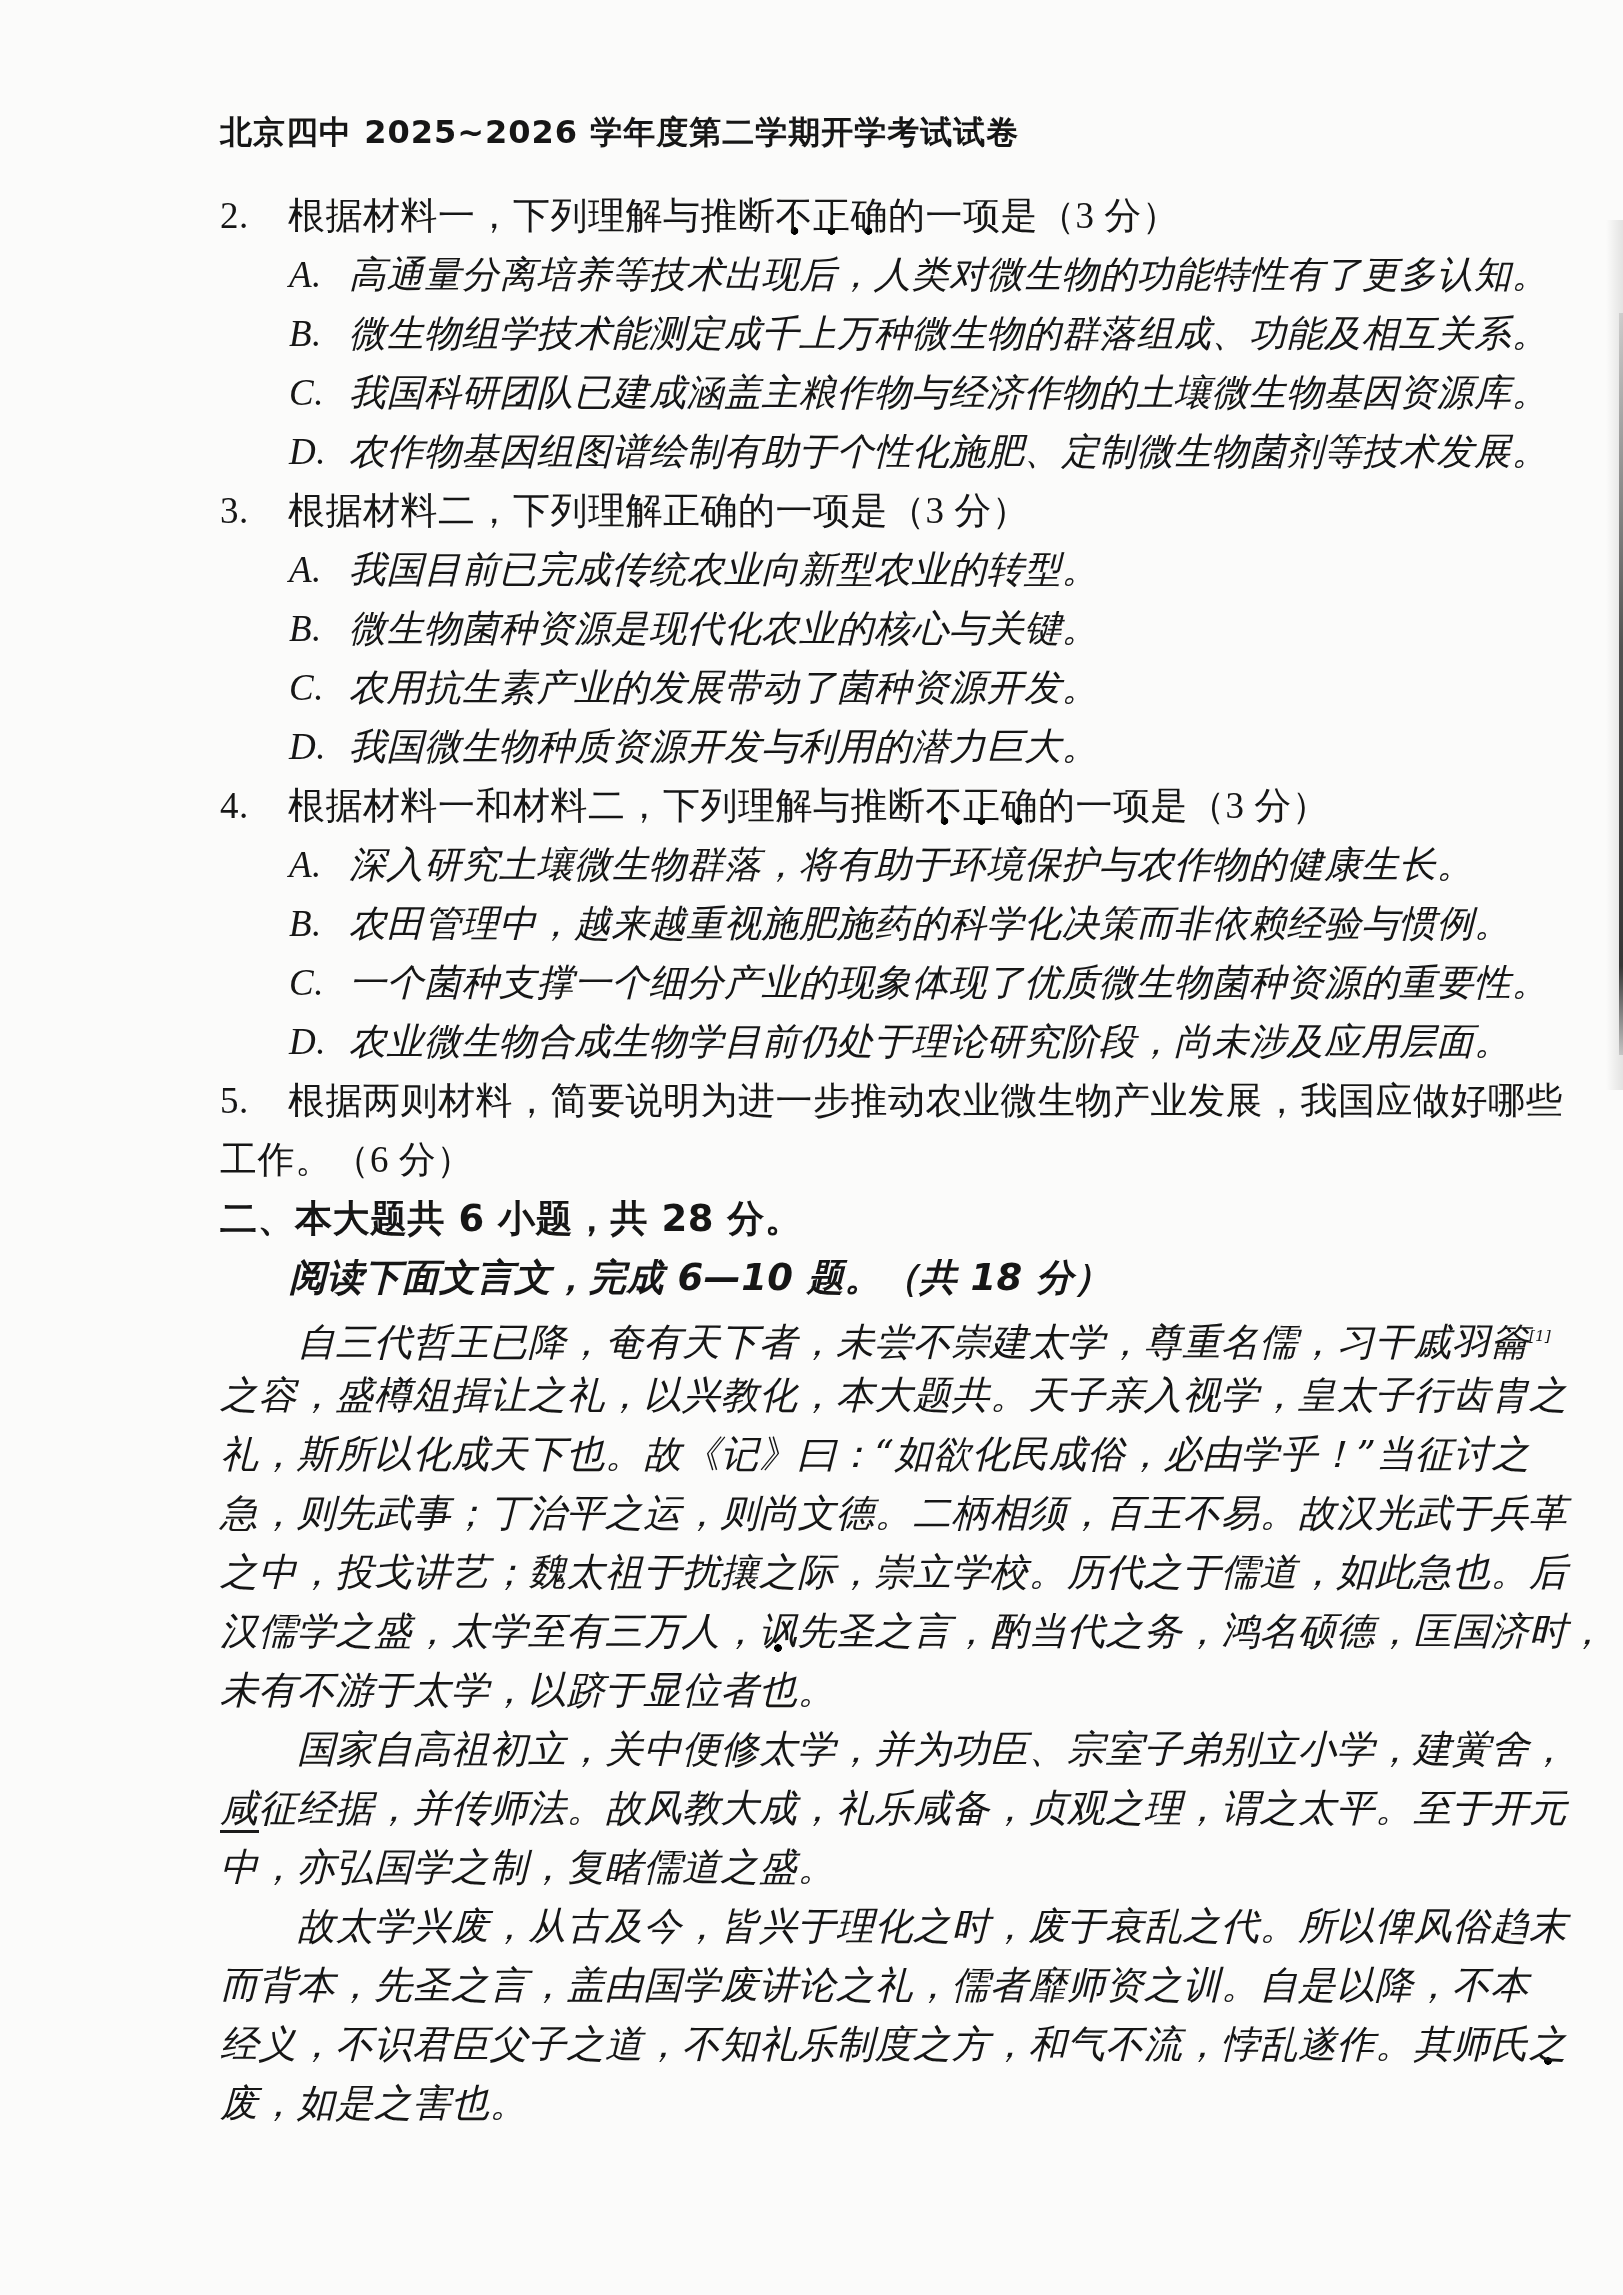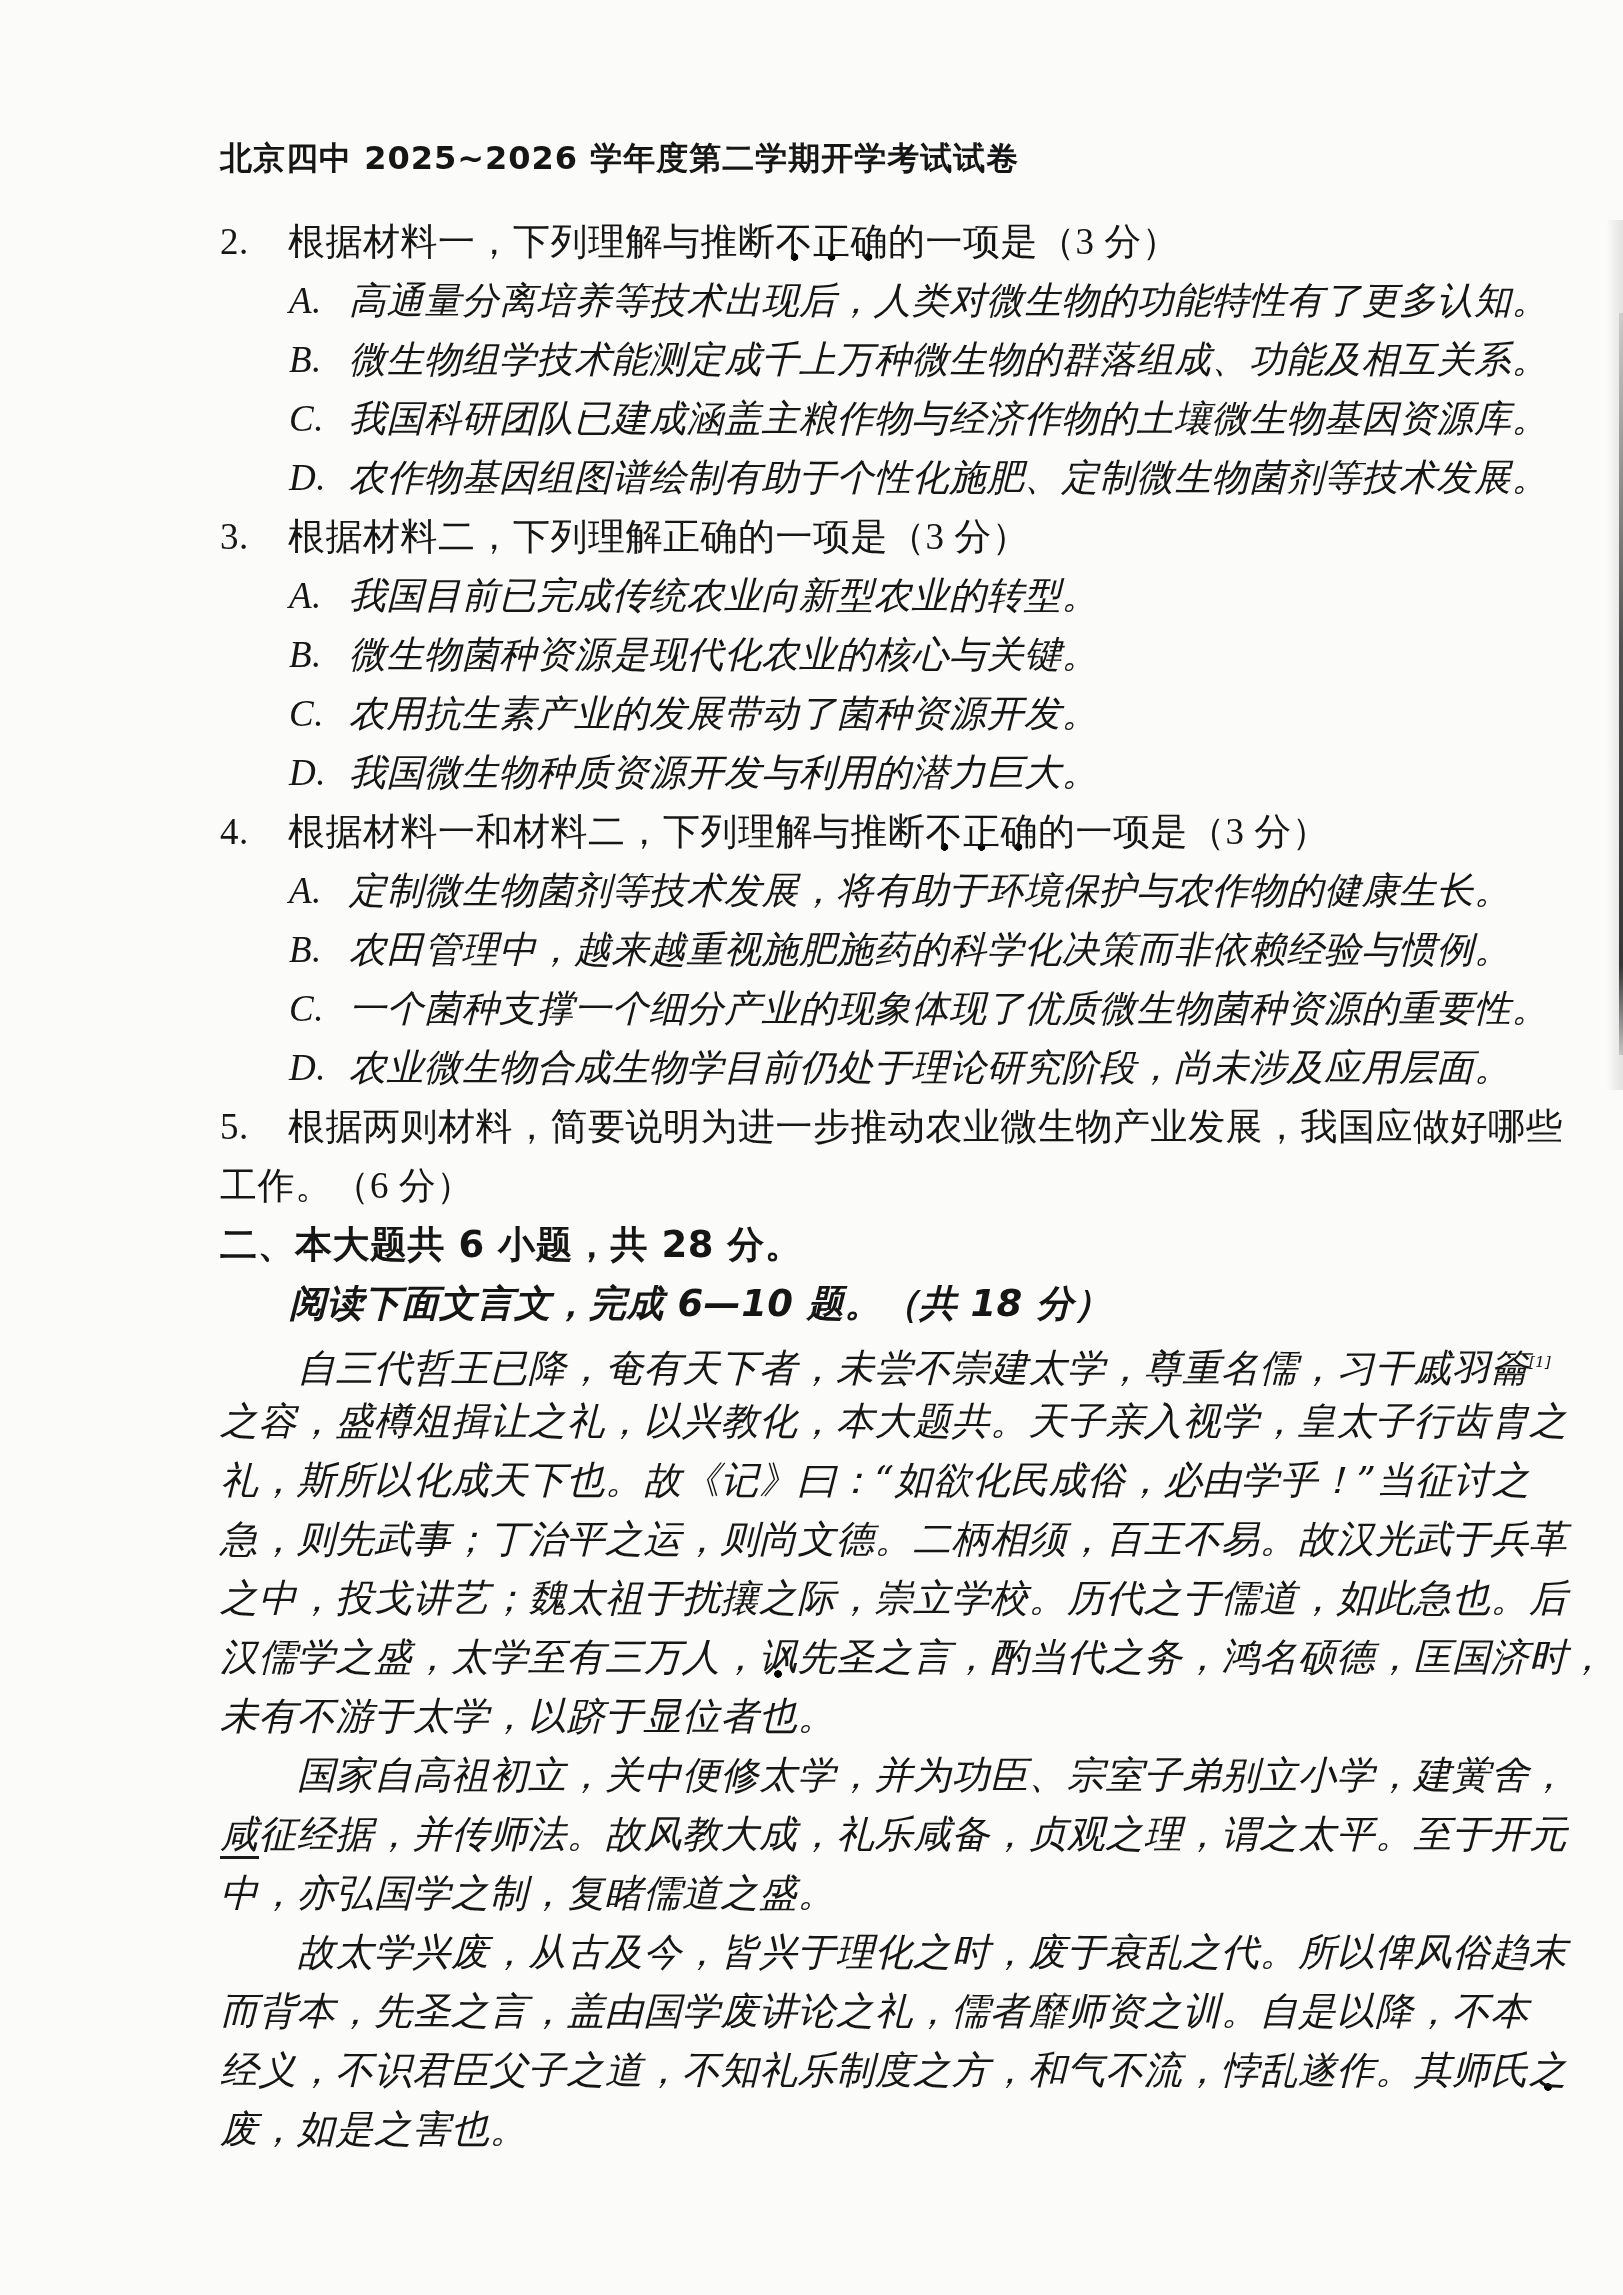--- a/index.html
+++ b/index.html
@@ -6,21 +6,21 @@
   body{
     width:1624px;height:2295px;
     background:#fbfbfa;
     position:relative;
     overflow:hidden;
     color:#161616;
     font-family:"Liberation Serif","DejaVu Serif",serif;
   }
   .sheet{
     position:relative;
-    padding:120px 82px 0 220px;
+    padding:94px 82px 0 220px;
   }
   .header-line{
     height:77px;line-height:77px;
     font-family:"DejaVu Sans","Liberation Sans",sans-serif;
     font-weight:700;font-size:32px;letter-spacing:1px;
     white-space:nowrap;
   }
   .line{
     height:59px;line-height:59px;
     font-size:37px;white-space:nowrap;letter-spacing:0.5px;
@@ -82,21 +82,21 @@
   <div class="line opt-line"><span class="opt-label">C.</span><span>我国科研团队已建成涵盖主粮作物与经济作物的土壤微生物基因资源库。</span></div>
   <div class="line opt-line"><span class="opt-label">D.</span><span>农作物基因组图谱绘制有助于个性化施肥、定制微生物菌剂等技术发展。</span></div>
 
   <div class="line"><span class="q-num">3.</span><span>根据材料二，下列理解正确的一项是（3 分）</span><span class="u-dots"></span><span></span></div>
   <div class="line opt-line"><span class="opt-label">A.</span><span>我国目前已完成传统农业向新型农业的转型。</span></div>
   <div class="line opt-line"><span class="opt-label">B.</span><span>微生物菌种资源是现代化农业的核心与关键。</span></div>
   <div class="line opt-line"><span class="opt-label">C.</span><span>农用抗生素产业的发展带动了菌种资源开发。</span></div>
   <div class="line opt-line"><span class="opt-label">D.</span><span>我国微生物种质资源开发与利用的潜力巨大。</span></div>
 
   <div class="line"><span class="q-num">4.</span><span>根据材料一和材料二，下列理解与推断</span><span class="u-dots">不正确</span><span>的一项是（3 分）</span></div>
-  <div class="line opt-line"><span class="opt-label">A.</span><span>定制微生物菌剂等技术发展，将有助于环境保护与农作物的健康生长。</span></div>
+  <div class="line opt-line"><span class="opt-label">A.</span><span>深入研究土壤微生物群落，将有助于环境保护与农作物的健康生长。</span></div>
   <div class="line opt-line"><span class="opt-label">B.</span><span>农田管理中，越来越重视施肥施药的科学化决策而非依赖经验与惯例。</span></div>
   <div class="line opt-line"><span class="opt-label">C.</span><span>一个菌种支撑一个细分产业的现象体现了优质微生物菌种资源的重要性。</span></div>
   <div class="line opt-line"><span class="opt-label">D.</span><span>农业微生物合成生物学目前仍处于理论研究阶段，尚未涉及应用层面。</span></div>
 
   <div class="line"><span class="q-num">5.</span><span>根据两则材料，简要说明为进一步推动农业微生物产业发展，我国应做好哪些</span></div>
   <div class="line q5-wrap"><span>工作。（6 分）</span></div>
 
   <div class="line bold-head"><span>二、本大题共 6 小题，共 28 分。</span></div>
   <div class="line bold-head indent-1"><span>阅读下面文言文，完成 6—10 题。（共 18 分）</span></div>
 

